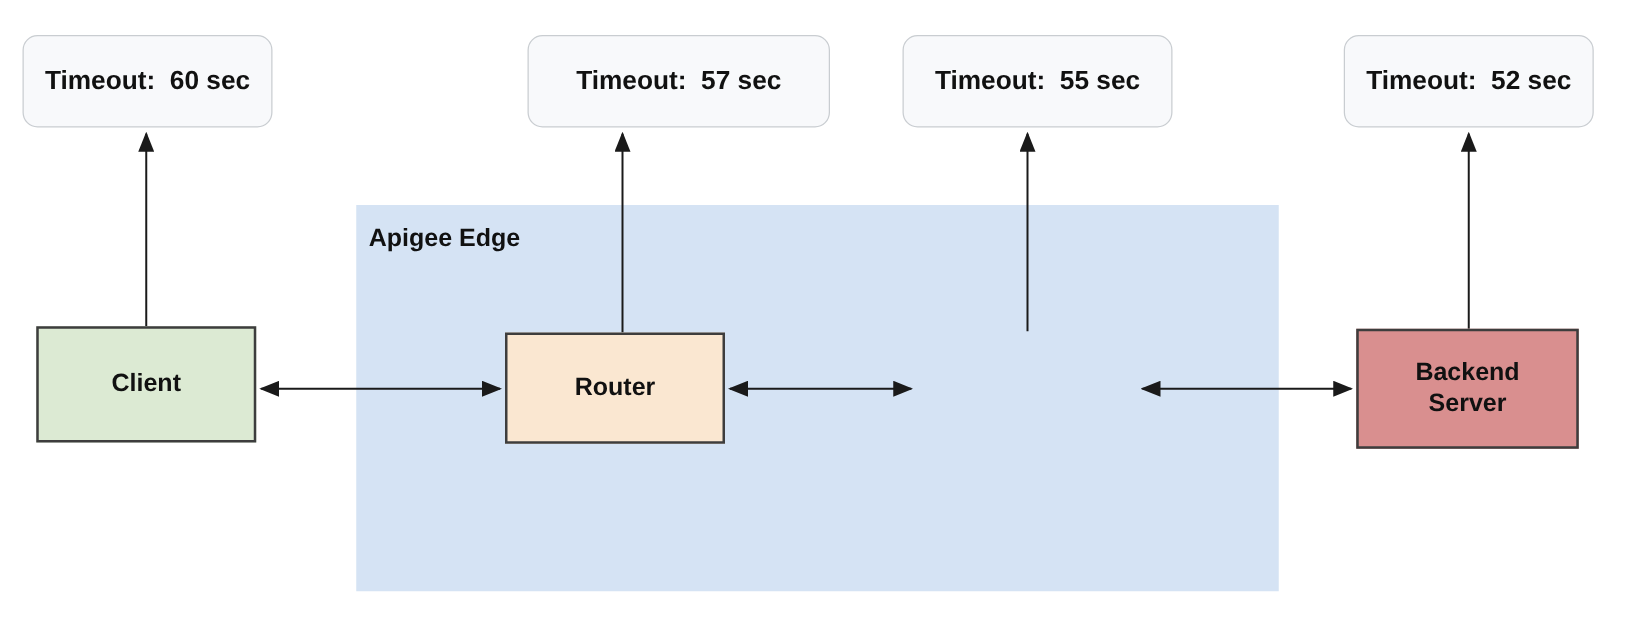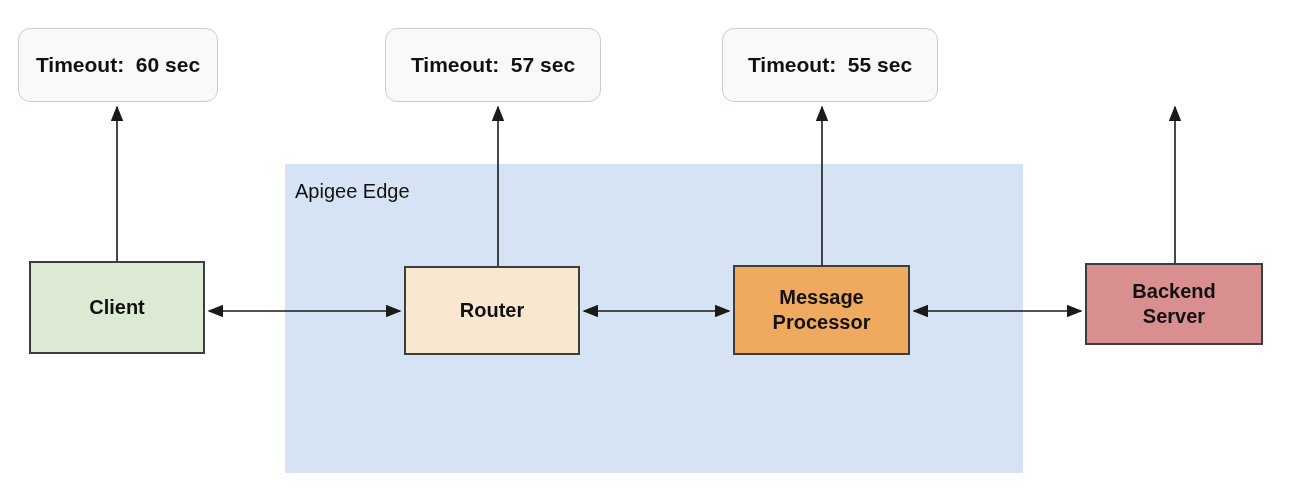--- a/index.html
+++ b/index.html
@@ -15,21 +15,21 @@
 
   
   .apigee-box {
     left: 285px; top: 164px;
     width: 738px; height: 309px;
     z-index: 1;
   }
   .apigee-label {
     left: 295px; top: 180px;
     font-size: 20px;
-    font-weight: normal;
+    font-weight: bold;
     color: #111;
     z-index: 4;
   }
 
   
   .timeout-box {
     top: 28px; height: 74px;
     border: 1px solid #c9cdd1;
     border-radius: 12px;
     display: flex;
@@ -38,21 +38,21 @@
     z-index: 3;
     box-sizing: border-box;
   }
   .timeout-box .timeout-label {
     font-size: 21px;
     font-weight: bold;
     color: #111;
     white-space: pre;
   }
   #timeout-client  { left: 18px;   width: 200px; }
-  #timeout-router  { left: 385px;  width: 216px; justify-content: center; }
+  #timeout-router  { left: 422px;  width: 242px; justify-content: center; }
   #timeout-mp      { left: 722px;  width: 216px; }
   #timeout-backend { left: 1075px; width: 200px; }
 
   
   .node {
     border: 2px solid #3d3d3d;
     display: flex;
     align-items: center;
     justify-content: center;
     z-index: 3;
@@ -62,21 +62,21 @@
   .node .node-label {
     font-size: 20px;
     font-weight: bold;
     color: #111;
     line-height: 1.25;
     white-space: pre-line;
   }
   #node-client  { left: 29px;   top: 261px; width: 176px; height: 93px; }
   #node-router  { left: 404px;  top: 266px; width: 176px; height: 89px; }
   #node-mp      { left: 733px;  top: 265px; width: 177px; height: 90px; }
-  #node-backend { left: 1085px; top: 263px; width: 178px; height: 82px; }
+  #node-backend { left: 1085px; top: 263px; width: 178px; height: 96px; }
 
   
   .caption {
     font-size: 21px;
     font-weight: bold;
     color: #111;
     z-index: 3;
   }
   #caption-first { left: 27px;   top: 365px; }
   #caption-last  { left: 1096px; top: 363px; }
@@ -118,30 +118,29 @@
 
   <div class="abs timeout-box" id="timeout-client" style="background-color: rgb(248, 249, 251); border-color: rgb(201, 205, 209);">
     <span class="timeout-label">Timeout:  60 sec</span>
   </div>
   <div class="abs timeout-box" id="timeout-router" style="background-color: rgb(248, 249, 251); border-color: rgb(201, 205, 209);">
     <span class="timeout-label">Timeout:  57 sec</span>
   </div>
   <div class="abs timeout-box" id="timeout-mp" style="background-color: rgb(248, 249, 251); border-color: rgb(201, 205, 209);">
     <span class="timeout-label">Timeout:  55 sec</span>
   </div>
+  <div class="abs timeout-box" id="timeout-backend" style="background-color: rgb(248, 249, 251); border-color: rgb(201, 205, 209);">
+    <span class="timeout-label">Timeout:  52 sec</span>
+  </div>
 
   <div class="abs node" id="node-client" style="background-color: rgb(220, 234, 211);">
     <span class="node-label">Client</span>
   </div>
   <div class="abs node" id="node-router" style="background-color: rgb(250, 231, 209);">
     <span class="node-label">Router</span>
-  </div>
-  <div class="abs node" id="node-mp" style="background-color: rgb(240, 170, 95);">
-    <span class="node-label">Message
-Processor</span>
   </div>
   <div class="abs node" id="node-backend" style="background-color: rgb(217, 143, 143);">
     <span class="node-label">Backend
 Server</span>
   </div>
 
 
 </div>
 
 </body></html>

